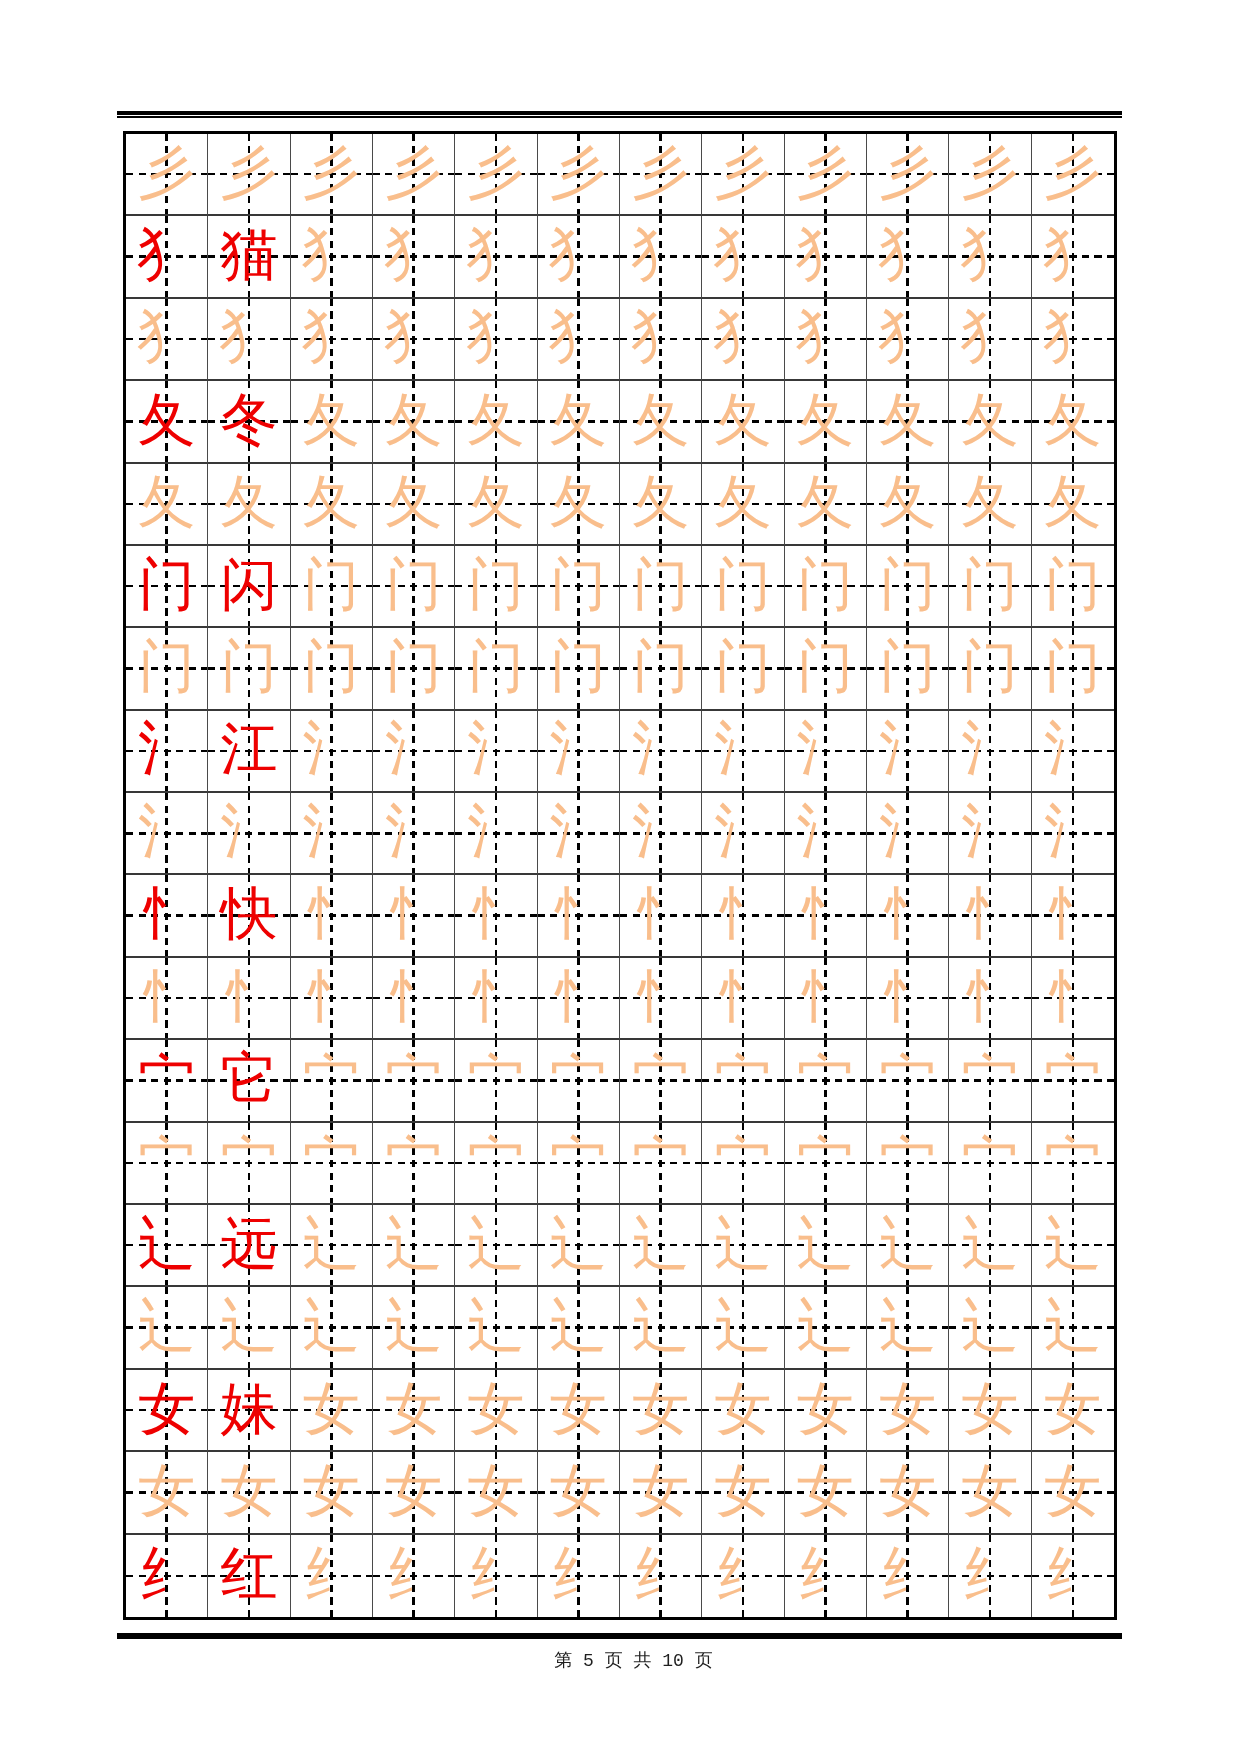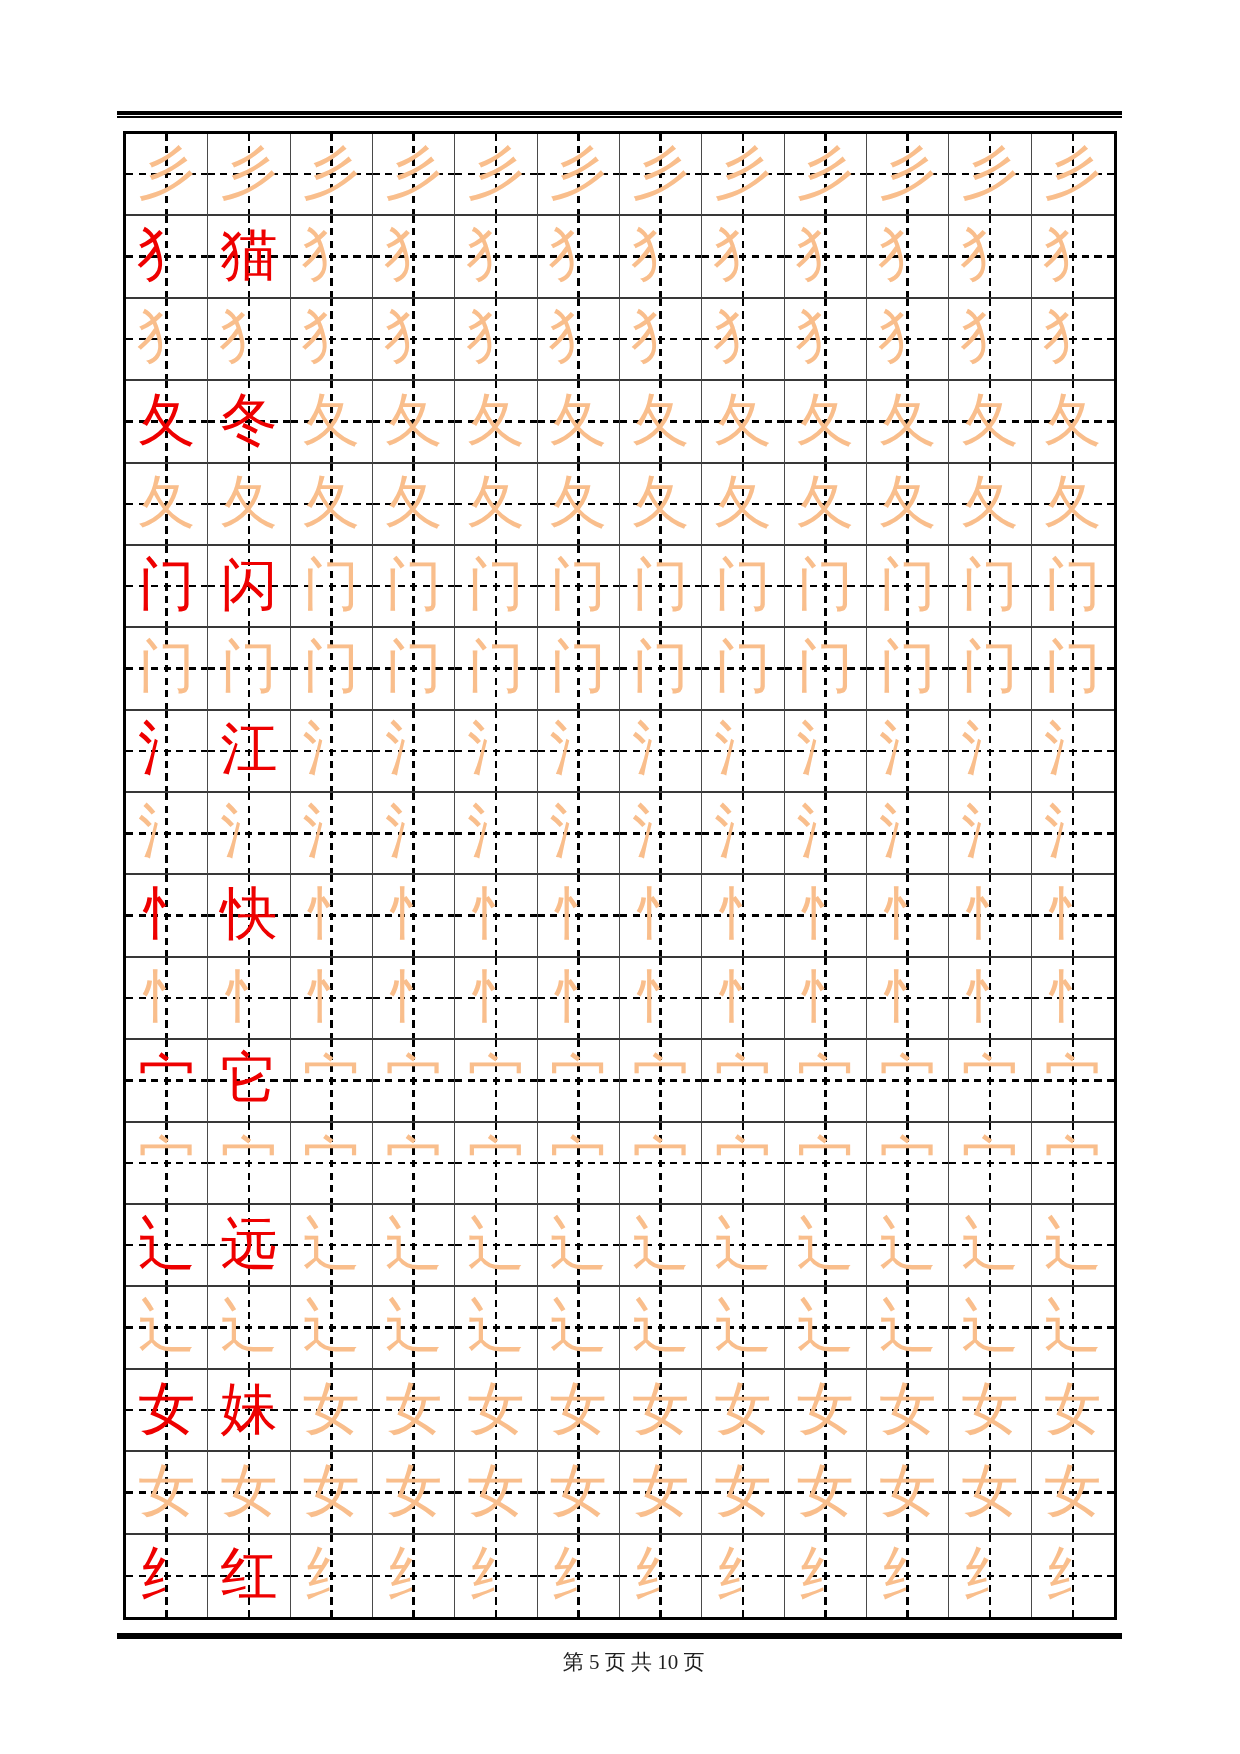--- a/index.html
+++ b/index.html
@@ -57,22 +57,22 @@
     font-size:57px;line-height:1;
     transform:translateY(-2px);
     font-family:"DejaVu Sans", sans-serif;
   }
   .ch.red{color:#ee0000;}
   .ch.trace{color:#f9be8c;}
 
   .footer{
     position:absolute;left:117px;top:1648px;width:1005px;
     text-align:center;
-    font-family:Liberation Serif, serif;
-    font-size:21px;color:#1f1f1f;
+    font-family:Liberation Mono, monospace;
+    font-size:18px;color:#1f1f1f;
     padding-left:28px;box-sizing:border-box;
     white-space:pre;
   }
 </style>
 </head>
 <body>
 
 <div class="page">
 
   <div class="rule-top"></div>

